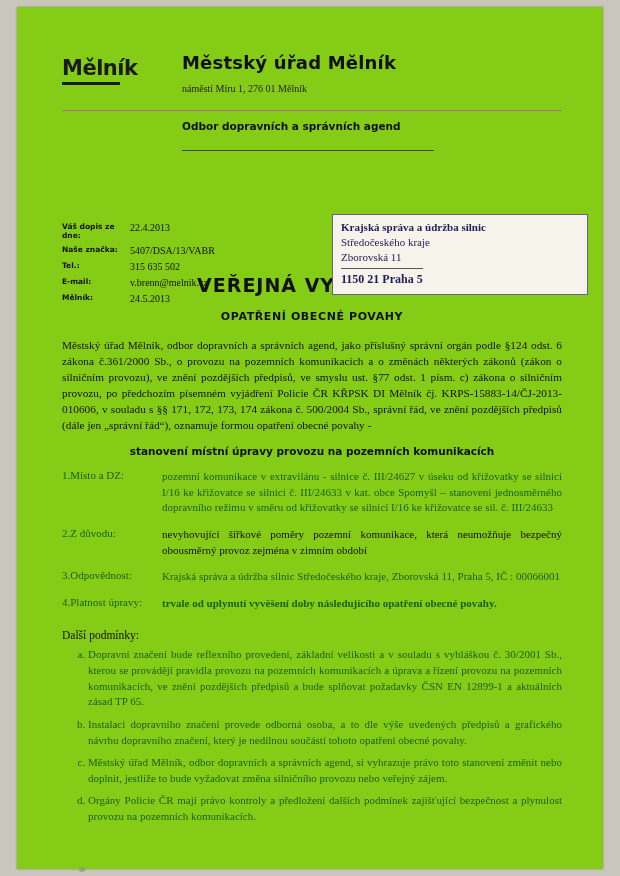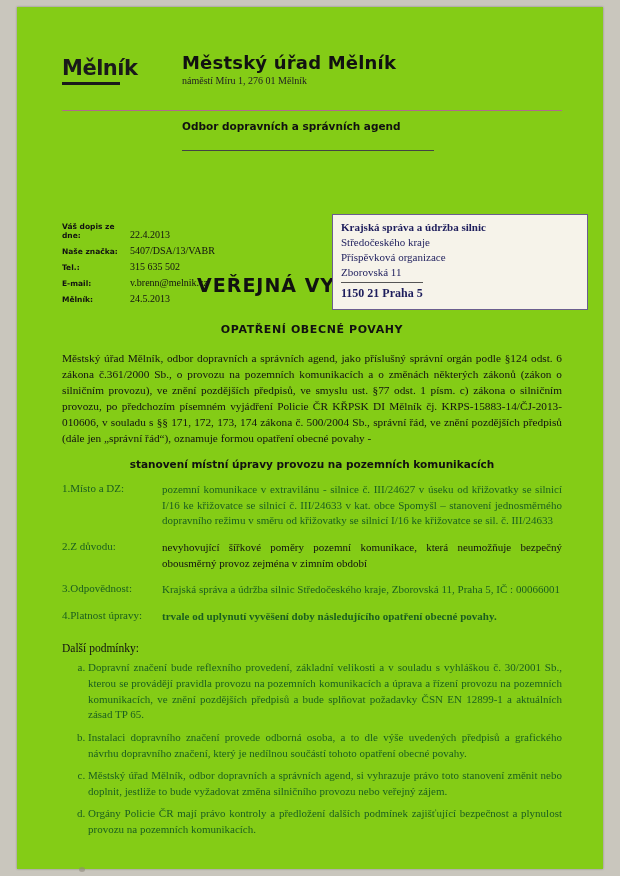--- a/index.html
+++ b/index.html
@@ -34,21 +34,21 @@
     display:block;width:58px;height:3px;background:#1a1a1a;margin-top:2px;
   }
   .office{
     position:absolute;left:120px;top:0;
   }
   .office .t1{
     font-family:"DejaVu Sans", sans-serif;
     font-weight:bold;font-size:18px;color:#111;letter-spacing:.2px;
   }
   .office .t2{
-    font-size:10px;color:#222;margin-top:2px;
+    font-size:10px;color:#222;margin-top:10px;
     font-family:"Liberation Serif", serif;
   }
   .hr-pink{
     position:absolute;left:0;top:58px;width:500px;height:1px;
     background:#b16a8c;
   }
   .dept{
     position:absolute;left:120px;top:68px;
     font-family:"DejaVu Sans", sans-serif;
     font-size:10.5px;font-weight:bold;color:#111;
@@ -56,21 +56,21 @@
     padding-bottom:18px;
     width:252px;
   }
 
   
   .meta{
     position:absolute;left:0;top:108px;width:250px;
     font-family:"DejaVu Sans", sans-serif;
     font-size:7.5px;
   }
-  .meta-row{display:flex;margin-bottom:5px;align-items:flex-end;}
+  .meta-row{display:flex;margin-bottom:5px;align-items:flex-start;}
   .meta-lbl{width:68px;font-weight:bold;color:#111;}
   .meta-val{
     font-family:"Liberation Serif", serif;
     font-size:10px;color:#111;
   }
 
   
   .addr{
     position:absolute;left:270px;top:100px;
     width:226px;
@@ -88,21 +88,21 @@
     border-top:1px solid #555;padding-top:2px;display:inline-block;
   }
 
   
   .title{
     text-align:center;margin-top:60px;
     font-family:"DejaVu Sans", sans-serif;
     font-weight:bold;font-size:19px;letter-spacing:1px;color:#111;
   }
   .subtitle{
-    text-align:center;margin-top:27px;
+    text-align:center;margin-top:14px;
     font-family:"DejaVu Sans", sans-serif;
     font-weight:bold;font-size:11px;letter-spacing:.6px;color:#111;
   }
 
   
   .para{
     margin-top:14px;
     font-size:11.3px;line-height:1.42;text-align:justify;color:#111;
   }
   .center-bold{
@@ -184,21 +184,20 @@
         </div>
         <div class="meta-row">
           <div class="meta-lbl">Mělník:</div>
           <div class="meta-val">24.5.2013</div>
         </div>
       </div>
 
       <div class="addr">
         <div class="a1">Krajská správa a údržba silnic</div>
         <div class="a2">Středočeského kraje</div>
-        <div class="a3">Příspěvková organizace</div>
         <div class="a4">Zborovská 11</div>
         <div class="a5">1150 21  Praha   5</div>
       </div>
     </div>
 
     <div class="title">VEŘEJNÁ VYHLÁŠKA</div>
     <div class="subtitle">OPATŘENÍ OBECNÉ POVAHY</div>
 
     <div class="para">Městský úřad Mělník, odbor dopravních a správních agend, jako příslušný správní orgán podle §124 odst. 6 zákona č.361/2000 Sb., o provozu na pozemních komunikacích a o změnách některých zákonů (zákon o silničním provozu), ve znění pozdějších předpisů, ve smyslu ust. §77 odst. 1 písm. c) zákona o silničním provozu, po předchozím písemném vyjádření Policie ČR KŘPSK DI Mělník čj. KRPS-15883-14/ČJ-2013-010606, v souladu s  §§ 171, 172, 173, 174  zákona č. 500/2004 Sb., správní řád, ve znění pozdějších předpisů (dále jen „správní řád“), oznamuje formou opatření obecné povahy -</div>
 

